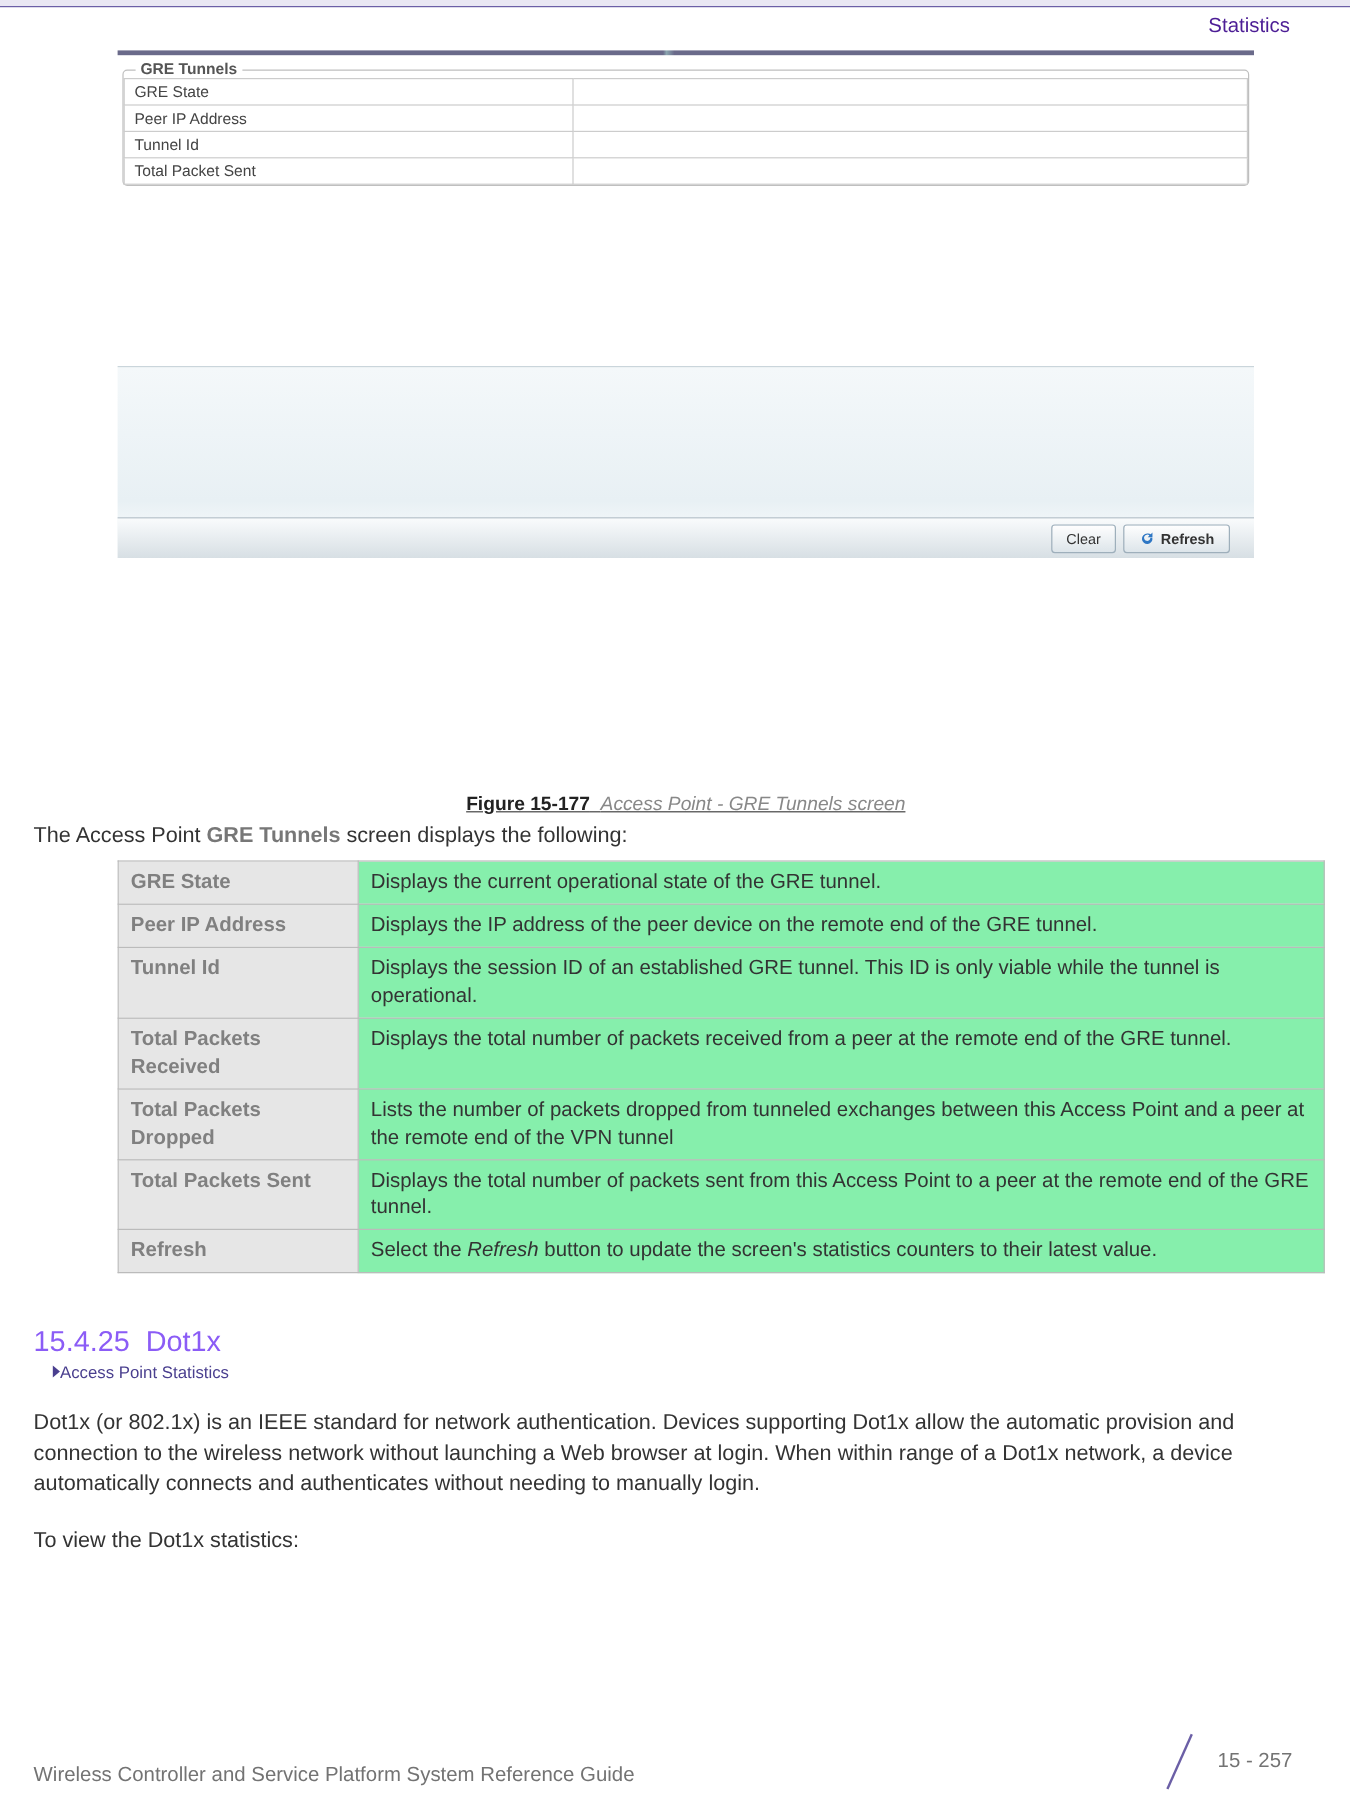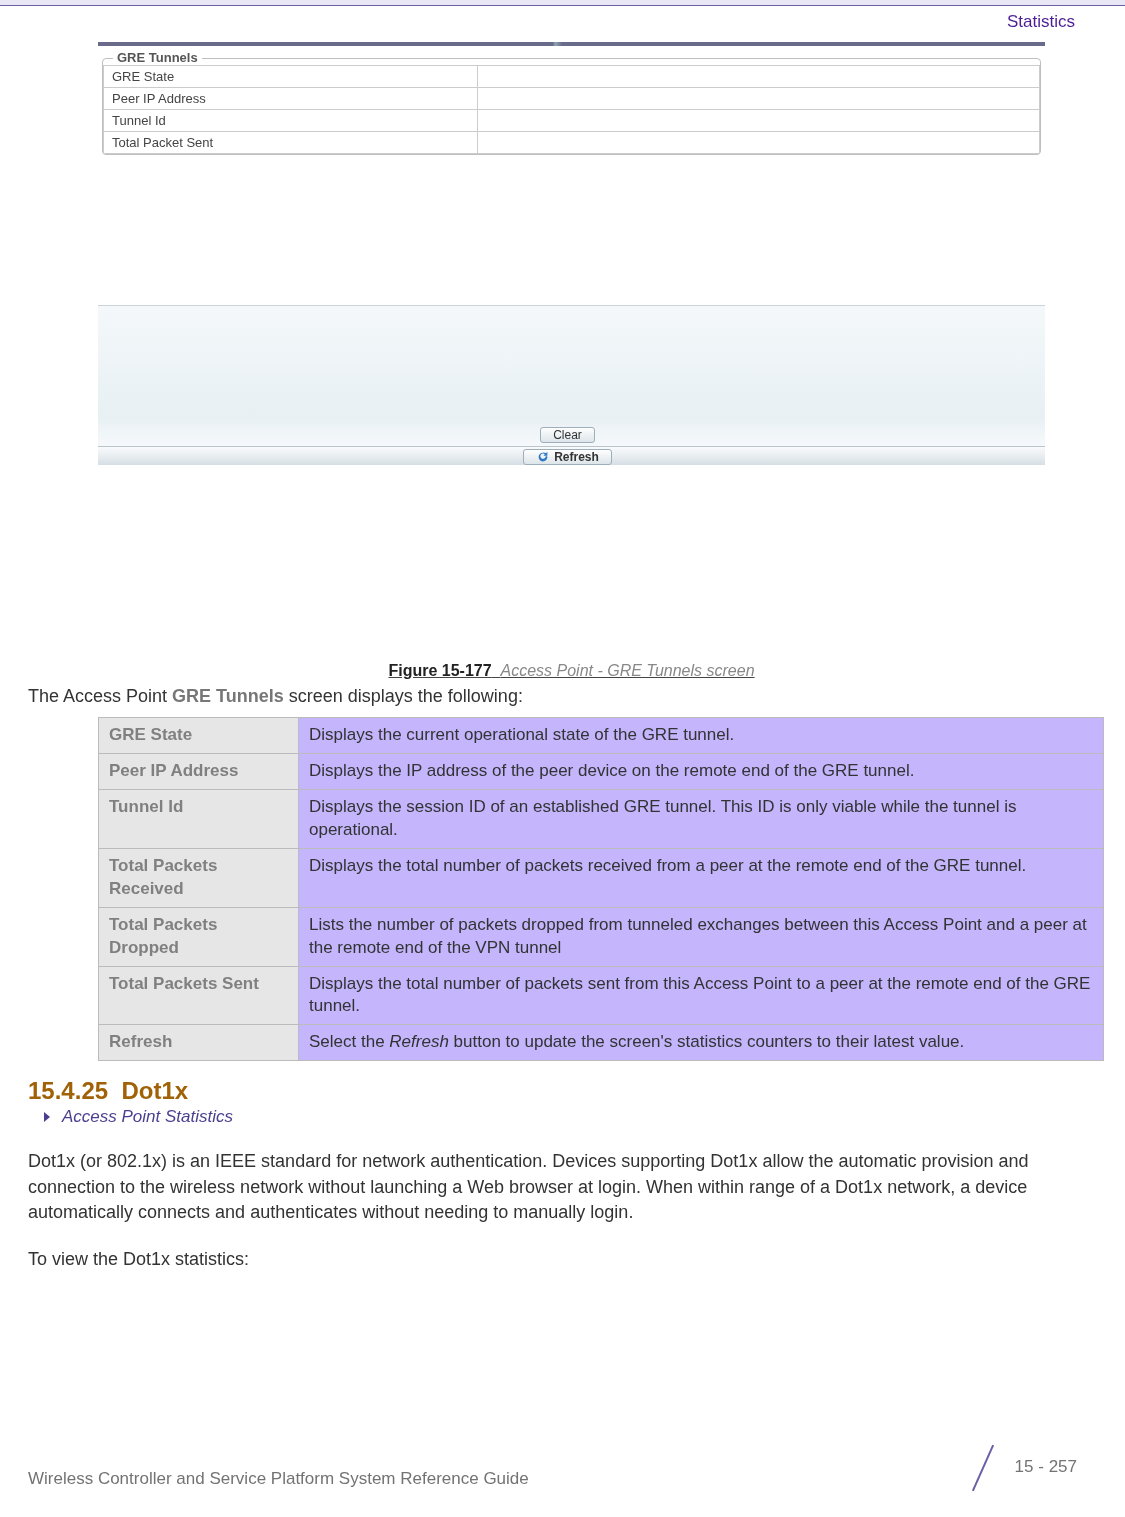--- a/index.html
+++ b/index.html
@@ -67,29 +67,28 @@
   .lower-area {
     margin-top: 150px;
     height: 160px;
     background: linear-gradient(to bottom, #f4f8fa 0%, #e8f0f4 70%, #ffffff 100%);
     border-top: 1px solid #cad5db;
     position: relative;
   }
   .button-bar {
     position: absolute;
     bottom: 0; left: 0; right: 0;
-    height: 19px;
+    height: 34px;
     background: linear-gradient(to bottom, #f9fbfc, #d7dfe4);
     border-top: 1px solid #b9c4cb;
     display: flex;
     justify-content: flex-end;
     align-items: center;
-    padding-right: 8px;
+    padding-right: 20px;
     gap: 6px;
-    flex-direction: column;
   }
   .ss-btn {
     height: 24px;
     padding: 0 12px;
     font-size: 12px;
     color: #333;
     background: linear-gradient(to bottom, #fefefe, #dde5ea);
     border: 1px solid #9eafbb;
     border-radius: 3px;
     display: flex;
@@ -119,37 +118,36 @@
     padding: 6px 10px;
     vertical-align: top;
     line-height: 1.35;
   }
   .desc-table td:first-child {
     width: 200px;
     background: #e6e6e6;
     font-weight: bold;
     color: #808080;
   }
-  .desc-table td:last-child { background: #c4b5fd; color: #333; }
+  .desc-table td:last-child { background: #86efac; color: #333; }
   .desc-table td .ital { font-style: italic; }
   .section-heading {
-    margin: 16px 0 2px 0;
+    margin: 44px 0 2px 0;
     font-size: 24px;
-    font-weight: bold;
-    color: #a16207;
+    font-weight: normal;
+    color: #8b5cf6;
   }
   .breadcrumb {
-    font-size: 17px;
-    font-style: italic;
+    font-size: 14px;
     color: #4a3f8f;
     margin-left: 16px;
     margin-bottom: 22px;
     display: flex;
     align-items: center;
-    gap: 12px;
+    gap: 0;
   }
   .breadcrumb .arrow {
     width: 0; height: 0;
     border-top: 5px solid transparent;
     border-bottom: 5px solid transparent;
     border-left: 6px solid #4a3f8f;
     display: inline-block;
   }
   .body-para {
     font-size: 18px;

